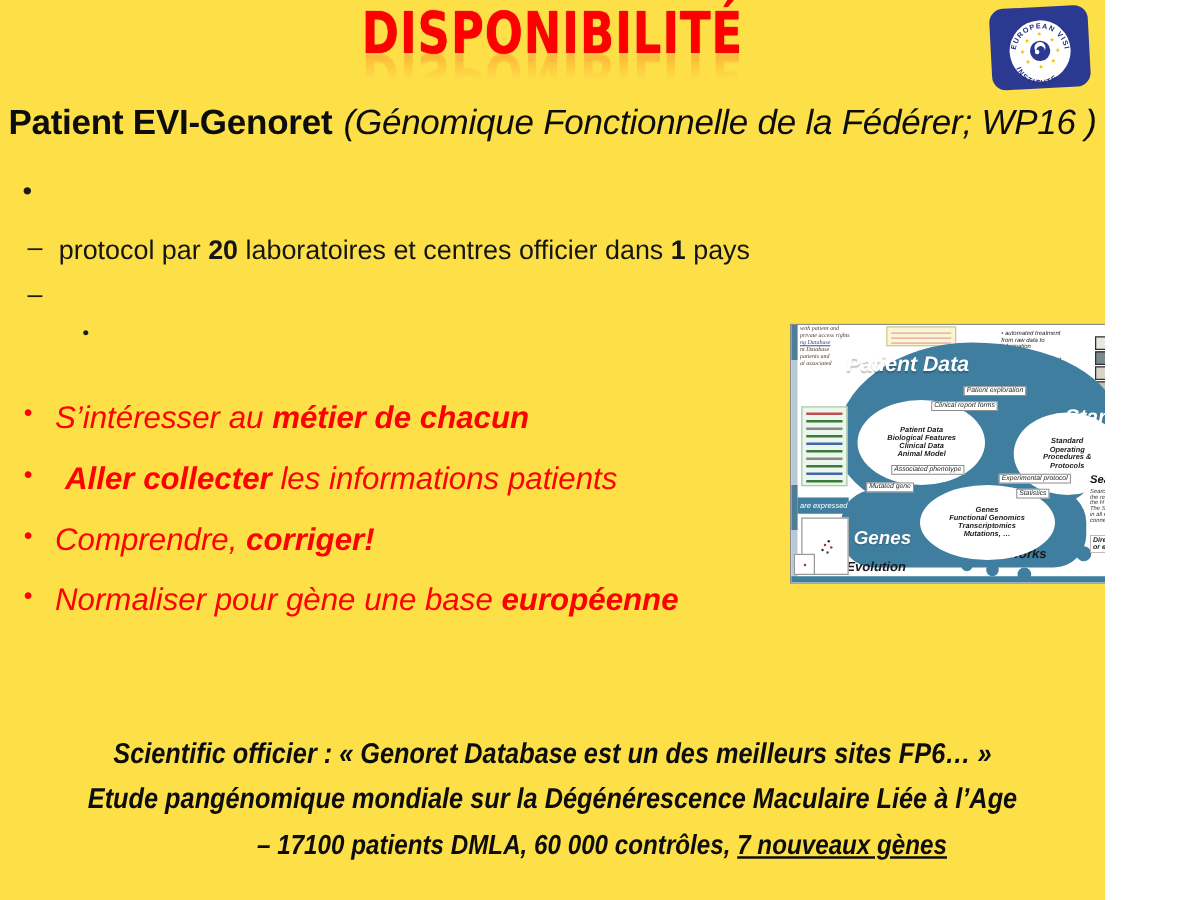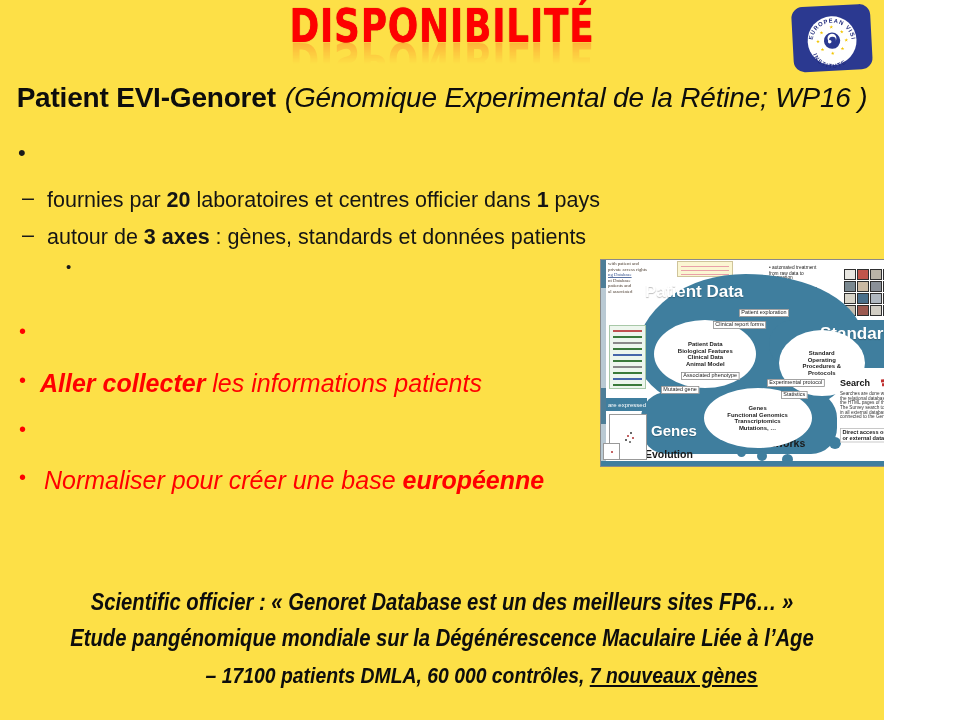--- a/index.html
+++ b/index.html
@@ -29,39 +29,39 @@
   #d1{top:188px;left:47px;font-size:21.5px;}
   #d1-dash{top:186px;left:22px;font-size:21.5px;}
   #d2{top:225px;left:47px;font-size:21.5px;}
   #d2-dash{top:223px;left:22px;font-size:21.5px;}
   #sub{top:259px;left:88px;font-size:17.5px;}
   #sub-dot{top:258px;left:66px;font-size:15px;}
 
   
   .red{color:#ff0000;font-style:italic;font-size:25px;}
   #r1{top:320px;left:44px;} #r1-dot{top:320px;left:19px;}
-  #r2{top:369px;left:40px;} #r2-dot{top:369px;left:19px;}
+  #r2{top:369px;left:52px;} #r2-dot{top:369px;left:19px;}
   #r3{top:418px;left:44px;} #r3-dot{top:418px;left:19px;}
   #r4{top:466px;left:44px;} #r4-dot{top:466px;left:19px;}
   .rdot{color:#ff0000;font-size:20px;font-style:normal;}
 
   
   .foot{left:0;right:0;text-align:center;font-weight:bold;font-style:italic;color:#0d0d0d;
         transform:scaleX(.88);transform-origin:50% 50%;}
   #f1{top:589px;font-size:23px;}
   #f2{top:625px;font-size:23px;}
   #f3{top:663px;font-size:22px;}
   #f3 .shift{position:relative;left:45px;}
 
   
   #evi-logo{top:3px;right:8px;width:88px;height:72px;}
 
   
-  #dbimg{left:600px;top:259px;width:326px;height:206px;background:#fff;border:1px solid #8a8a8a;
-         overflow:hidden;font-family:"Liberation Sans",sans-serif;}
+  #dbimg{left:632px;top:259px;width:326px;height:206px;background:#fff;border:1px solid #8a8a8a;
+         overflow:hidden;font-family:"Liberation Sans",sans-serif;font-style:italic;}
   #dbimg .abs{position:absolute;}
   .teal{background:#3f7e9e;}
   .lstrip{left:0;top:0;width:5px;height:206px;background:#b9c9d3;}
   .lseg{left:0;width:5px;background:#4d7d97;}
   .tinyblk{font-size:6px;line-height:7px;color:#4a3b2e;transform:scale(.8);transform-origin:0 0;
            font-family:"Liberation Serif",serif;}
   .tinyblk .lk{color:#33508c;text-decoration:underline;}
   .tmid{font-size:6px;line-height:6.5px;color:#222;transform:scale(.8);transform-origin:0 0;}
   .thumbs{left:243px;top:9px;display:grid;grid-template-columns:repeat(4,12px);grid-auto-rows:11px;gap:1px;}
   .thumb{border:1px solid #2f2f2f;box-sizing:border-box;}
@@ -128,42 +128,43 @@
           <circle cx="50" cy="44" r="9.5" fill="#2b3990"></circle>
           <circle cx="50" cy="41" r="5.2" fill="#ffffff"></circle>
           <circle cx="50.5" cy="43.5" r="4" fill="#2b3990"></circle>
           <circle cx="47.2" cy="45" r="2.1" fill="#ffffff"></circle>
         </g>
       </g>
     </svg>
   </div>
 
   <div class="abs nw" id="heading">
-    <span class="hb">Patient EVI-Genoret</span><span class="hi">(Génomique Experimental de la Rétine; WP16 )</span>
+    <span class="hb">Patient EVI-Genoret</span><span class="hi">(Génomique Fonctionnelle de la Fédérer; WP16 )</span>
   </div>
 
   <span class="abs" id="b1-dot">•</span>
 
   <span class="abs" id="d1-dash">–</span>
-  <div class="row" id="d1"><span>fournies par </span><span class="b">20</span><span> laboratoires et centres officier dans </span><span class="b">1</span><span> pays</span></div>
+  <div class="row" id="d1"><span>protocol par </span><span class="b">20</span><span> laboratoires et centres officier dans </span><span class="b">1</span><span> pays</span></div>
 
   <span class="abs" id="d2-dash">–</span>
-  <div class="row" id="d2"><span>autour de </span><span class="b">3 axes</span><span> : gènes, standards et données patients</span></div>
 
   <span class="abs" id="sub-dot">•</span>
 
   <span class="abs rdot" id="r1-dot">•</span>
+  <div class="row red" id="r1"><span>S’intéresser au </span><span class="b">métier de chacun</span></div>
 
   <span class="abs rdot" id="r2-dot">•</span>
   <div class="row red" id="r2"><span class="b">Aller collecter</span><span> les informations patients</span></div>
 
   <span class="abs rdot" id="r3-dot">•</span>
+  <div class="row red" id="r3"><span>Comprendre, </span><span class="b">corriger!</span></div>
 
   <span class="abs rdot" id="r4-dot">•</span>
-  <div class="row red" id="r4"><span>Normaliser pour créer une base </span><span class="b">européenne</span></div>
+  <div class="row red" id="r4"><span>Normaliser pour gène une base </span><span class="b">européenne</span></div>
 
   <div class="abs" id="dbimg">
     <div class="abs lstrip"></div>
     <div class="abs lseg" style="top:0;height:28px;"></div>
     <div class="abs lseg" style="top:128px;height:36px;"></div>
 
     <div class="abs tinyblk nw" style="left:7px;top:1px;">
       <div>with patient and</div>
       <div>private access rights</div>
       <div class="lk">ng Database</div>

